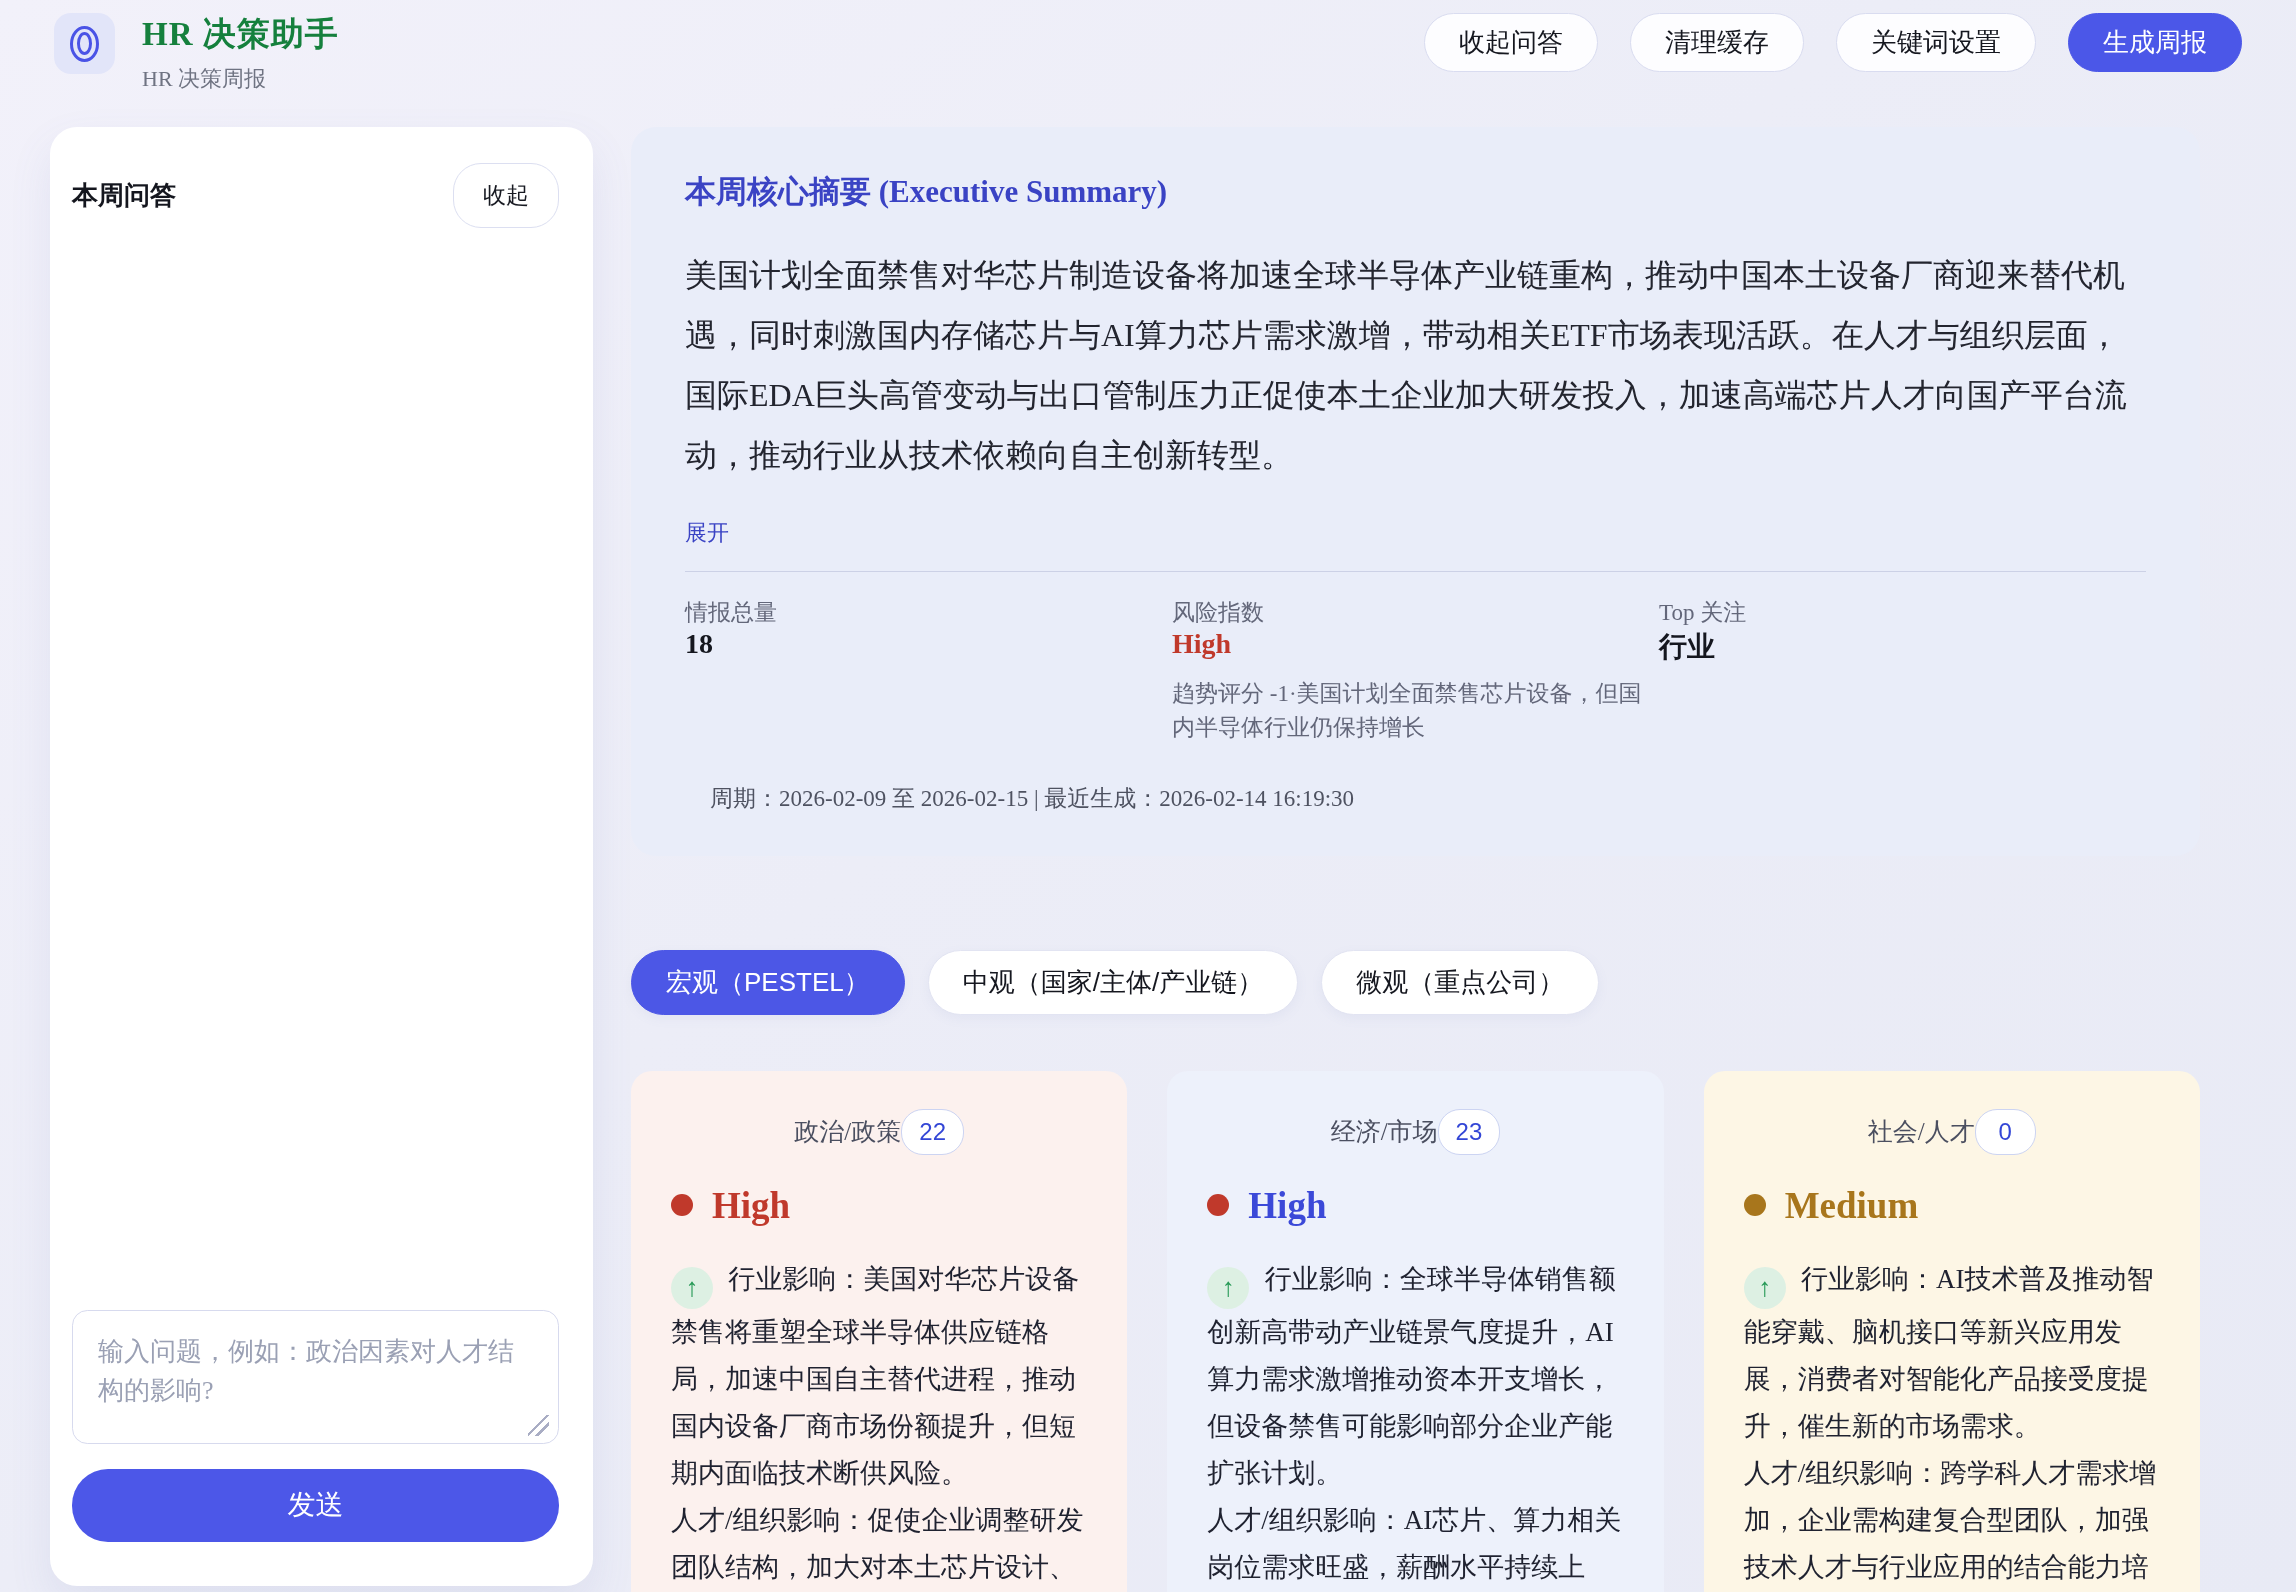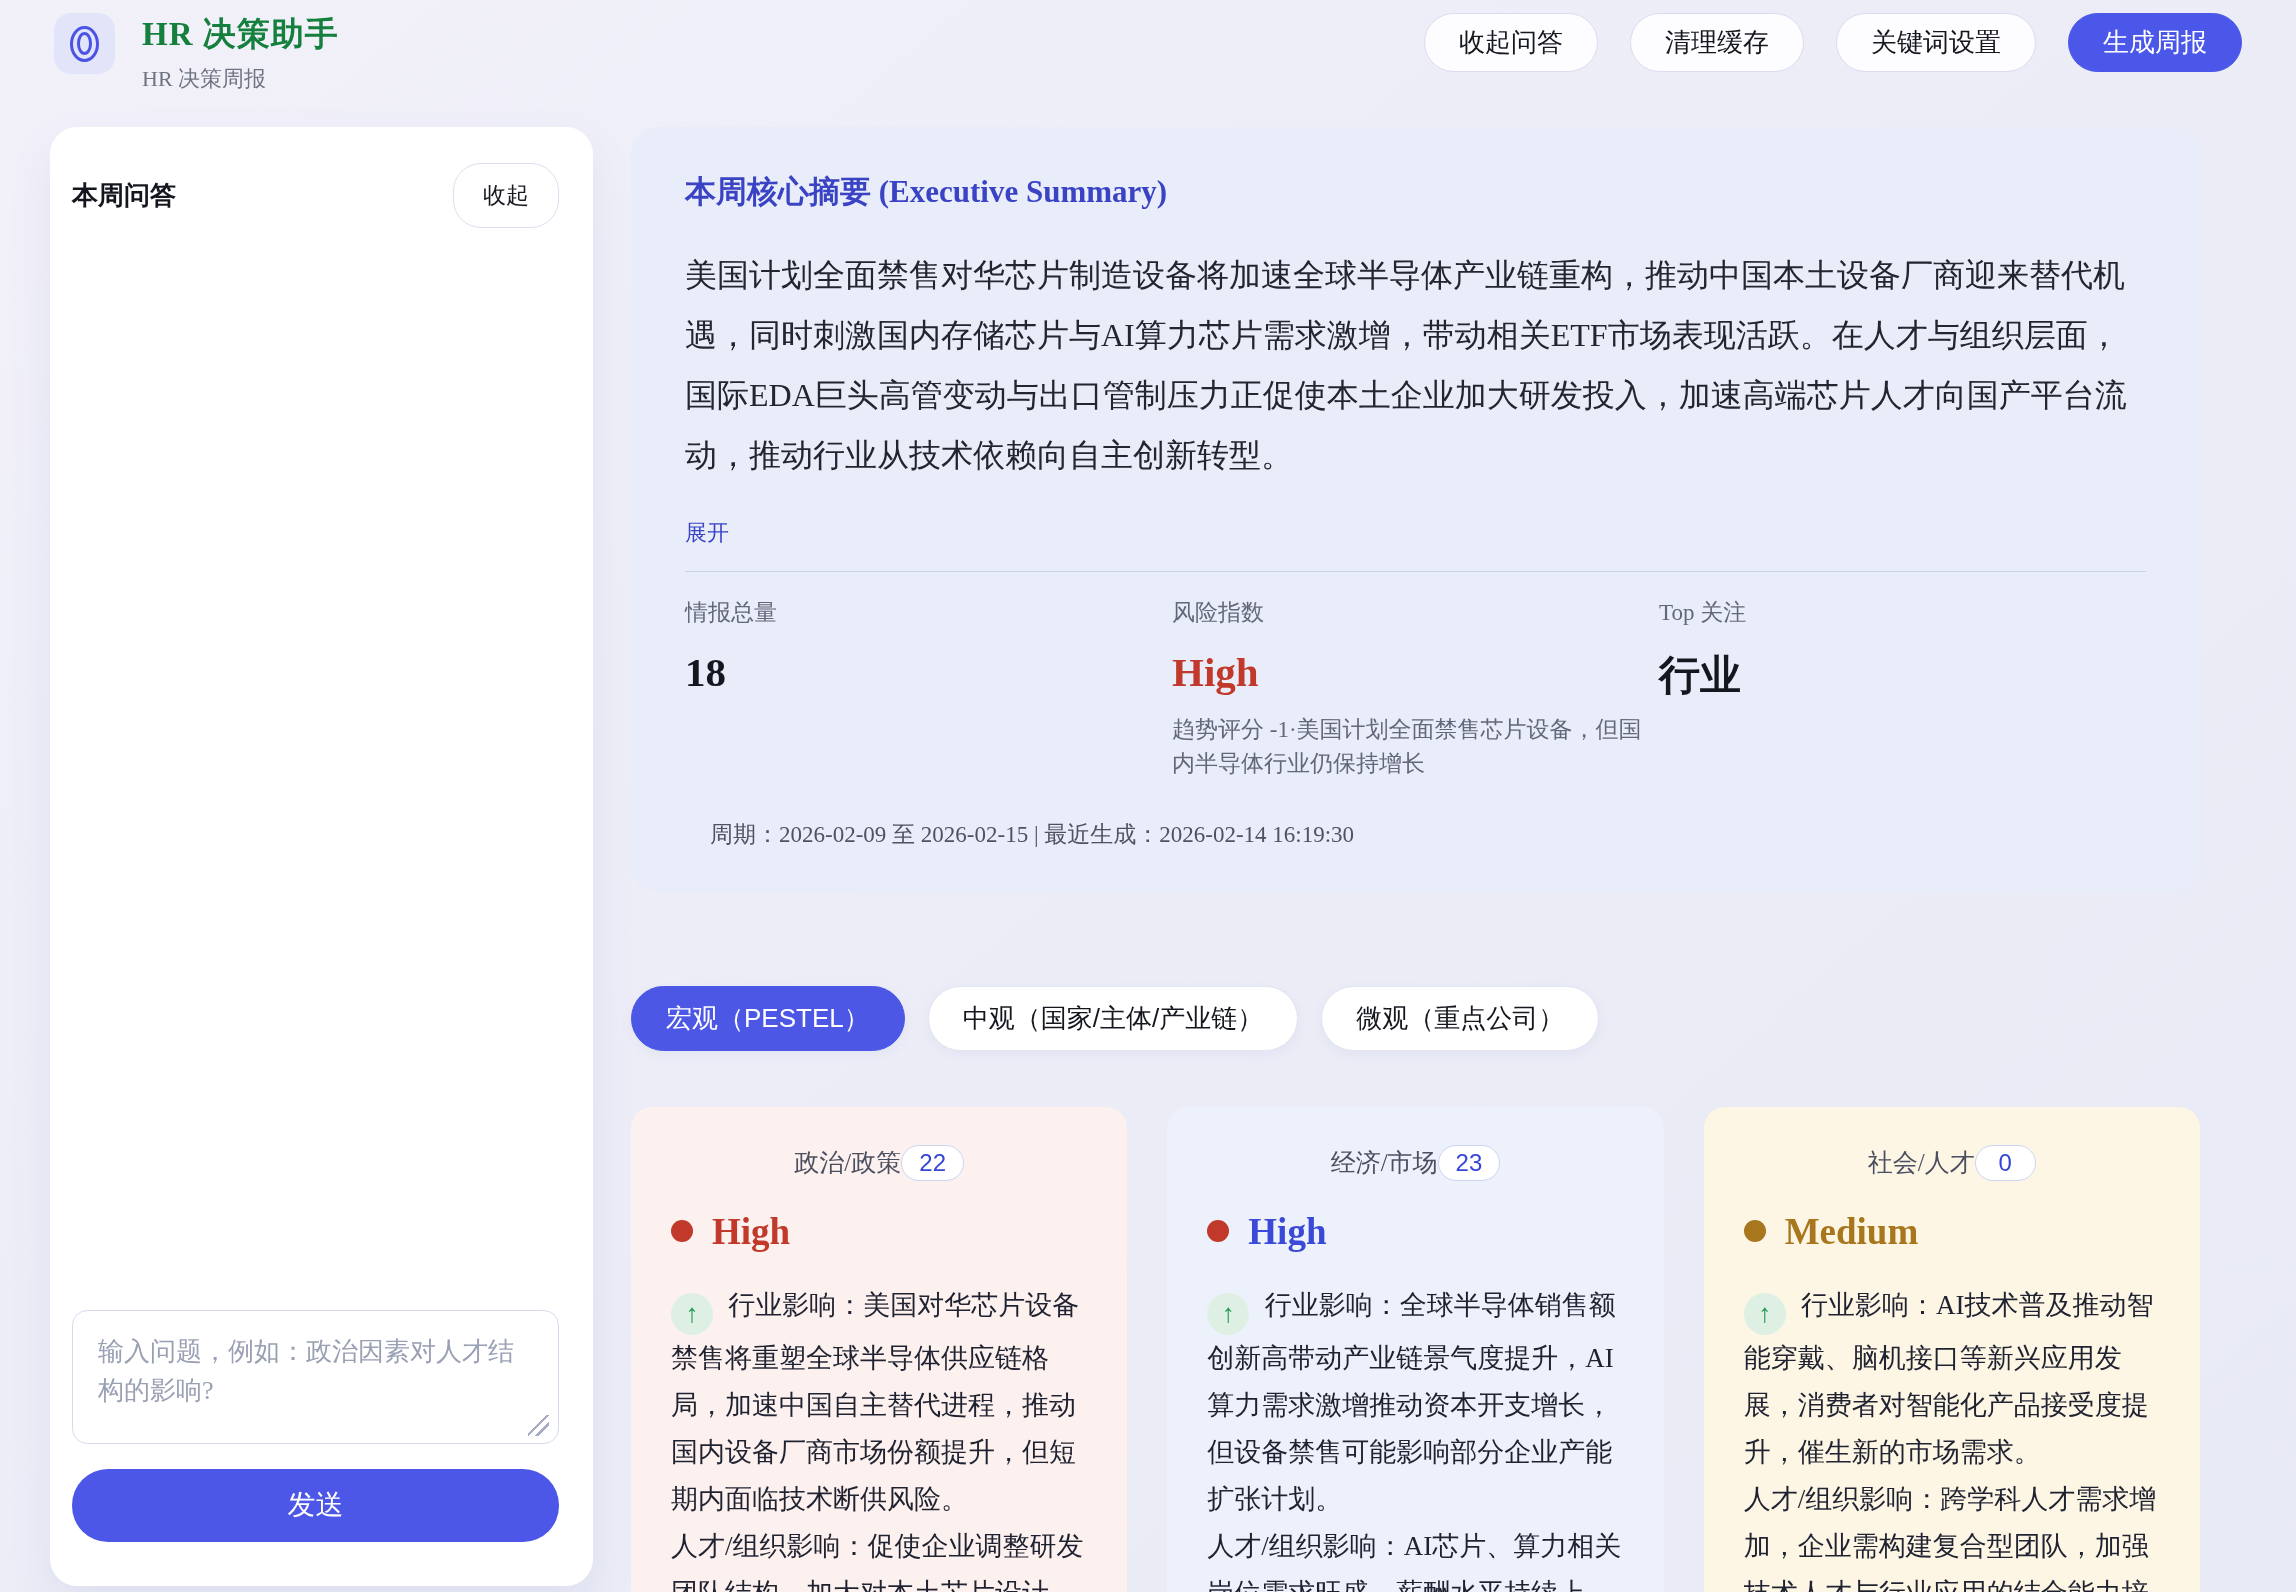--- a/index.html
+++ b/index.html
@@ -53,40 +53,40 @@
   .main-col { flex:1; min-width:0; }
 
   .summary-card { background:#e9edf9; border-radius:25px; padding:44px 54px 42px 54px; }
   .summary-title { font-family:"Liberation Serif","DejaVu Serif",serif; font-weight:bold; font-size:31px; color:#3a43c4; }
   .summary-body { font-family:"Liberation Serif","DejaVu Serif",serif; font-size:32px; line-height:60px; color:#23252f; margin-top:32px; max-width:1467px; }
   .expand-link { display:inline-block; margin-top:33px; font-size:22px; color:#3a43c4; cursor:pointer; }
   .summary-divider { border:none; border-top:1.4px solid #ccd1e6; margin:23px 0 0 0; }
 
   .stats-row { display:grid; grid-template-columns:1fr 1fr 1fr; margin-top:25px; }
   .stat-label { font-family:"Liberation Serif","DejaVu Serif",serif; font-size:23px; color:#63677a; }
-  .stat-value { font-family:"Liberation Serif","DejaVu Serif",serif; font-weight:bold; font-size:41px; margin-top:20px; color:#15171f; }
+  .stat-value { font-family:"Liberation Serif","DejaVu Serif",serif; font-weight:bold; font-size:28px; margin-top:0; color:#15171f; }
   .stat-value.risk { color:#c0392b; }
   .stat-note { font-family:"Liberation Serif","DejaVu Serif",serif; font-size:23px; line-height:34px; color:#63677a; margin-top:17px; max-width:483px; }
   .summary-meta { font-family:"Liberation Serif","DejaVu Serif",serif; font-size:23px; color:#4e5261; margin-top:38px;margin-left:25px; }
 
   
   .tabs-row { display:flex; gap:23px; margin-top:94px; }
   .tab-pill { height:65px; padding:0 34px; border-radius:32.5px; background:#ffffff; border:1.4px solid #e2e4f2;
     font-size:26px; color:#15171f; display:flex; align-items:center; cursor:pointer; box-shadow:0 3.8px 11.5px rgba(120,126,190,0.07); }
   .tab-pill.active { background:#4c57e6; border-color:#4c57e6; color:#fff; }
 
   
   .cards-row { display:grid; grid-template-columns:repeat(3,1fr); gap:40px; margin-top:56px; align-items:start; }
   .cat-card { border-radius:21px; padding:38px 40px 44px 40px; }
   .cat-card.rose  { background:#fcf1ee; }
   .cat-card.blue  { background:#edf1fb; }
   .cat-card.cream { background:#fdf6e5; }
   .cat-head { display:flex; align-items:center; justify-content:center; }
   .cat-name { font-family:"Liberation Serif","DejaVu Serif",serif; font-size:25px; color:#4b4f60; }
-  .count-badge { min-width:61px; height:36px; padding:0 17px; border-radius:22px; background:#ffffff; border:1.4px solid #ccd4f2;
+  .count-badge { min-width:61px; height:46px; padding:0 17px; border-radius:22px; background:#ffffff; border:1.4px solid #ccd4f2;
     color:#3346d6; font-size:24px; display:flex; align-items:center; justify-content:center; }
   .level-row { display:flex; align-items:center; gap:19px; margin-top:29px; }
   .level-dot { width:22px; height:22px; border-radius:50%; }
   .level-text { font-family:"Liberation Serif","DejaVu Serif",serif; font-weight:bold; font-size:37px; }
   .level-red   { color:#c0392b; }  .dot-red   { background:#c0392b; }
   .level-blue  { color:#3b49d8; }
   .level-amber { color:#a8761c; }  .dot-amber { background:#a8761c; }
   .cat-body { font-family:"Liberation Serif","DejaVu Serif",serif; font-size:27px; line-height:47px; color:#1f2230; margin-top:29px; }
   .trend-icon { display:inline-flex; align-items:center; justify-content:center; width:42px; height:42px; border-radius:50%;
     background:#ddf0e3; color:#279a57; font-size:26px; font-family:"Liberation Sans","DejaVu Sans",sans-serif;

